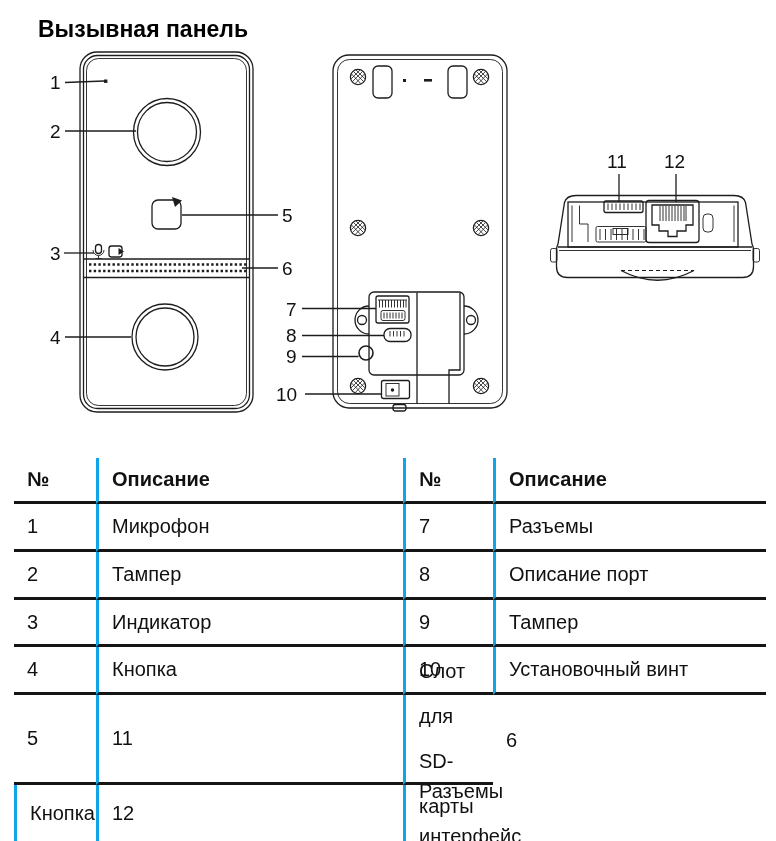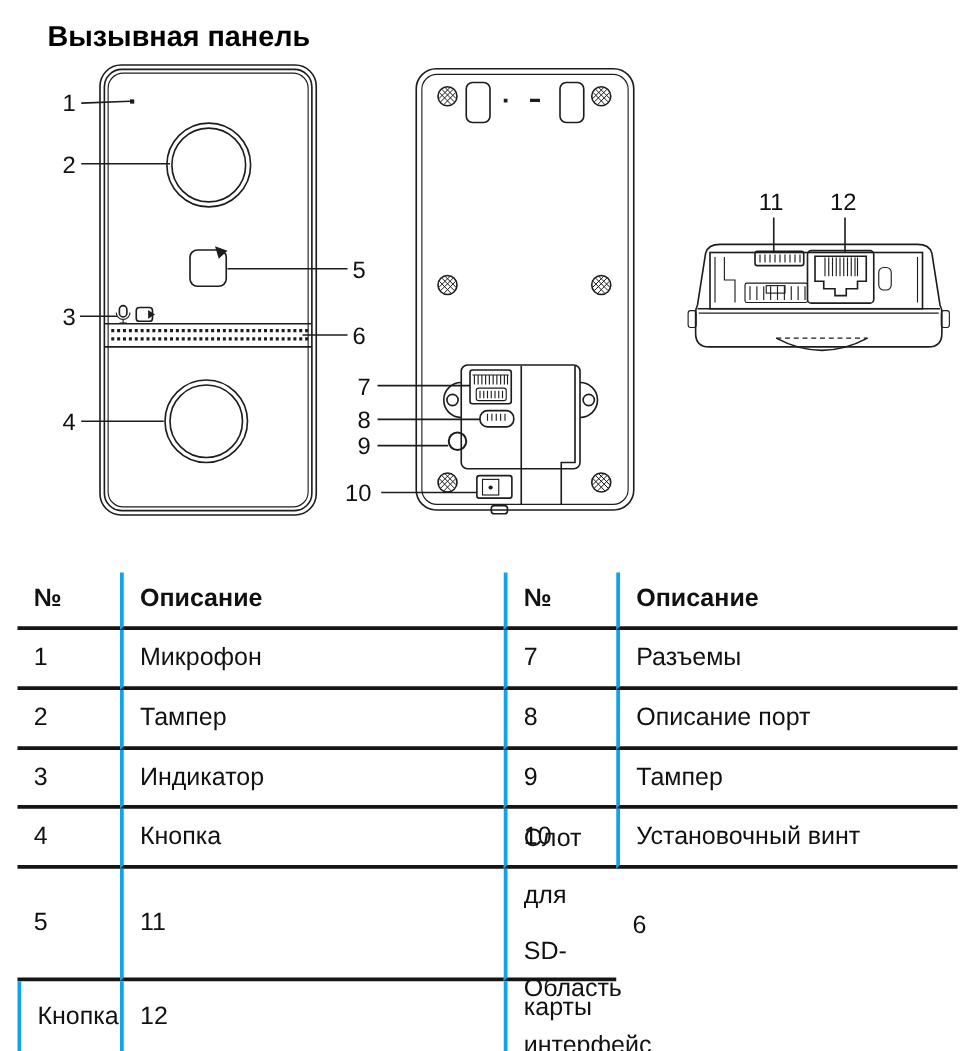--- a/index.html
+++ b/index.html
@@ -215,14 +215,14 @@
   <div class="cell vline">10</div>
   <div class="cell vline">Установочный винт</div>
 
   <div class="cell">5</div>
   <div class="cell vline">11</div>
   <div class="cell vline">Слот для SD-карты</div>
 
   <div class="cell last">6</div>
   <div class="cell last vline">Кнопка</div>
   <div class="cell last vline">12</div>
-  <div class="cell last vline">Область интерфейс</div>
+  <div class="cell last vline">Разъемы интерфейс</div>
 </div>
 
 </body></html>

